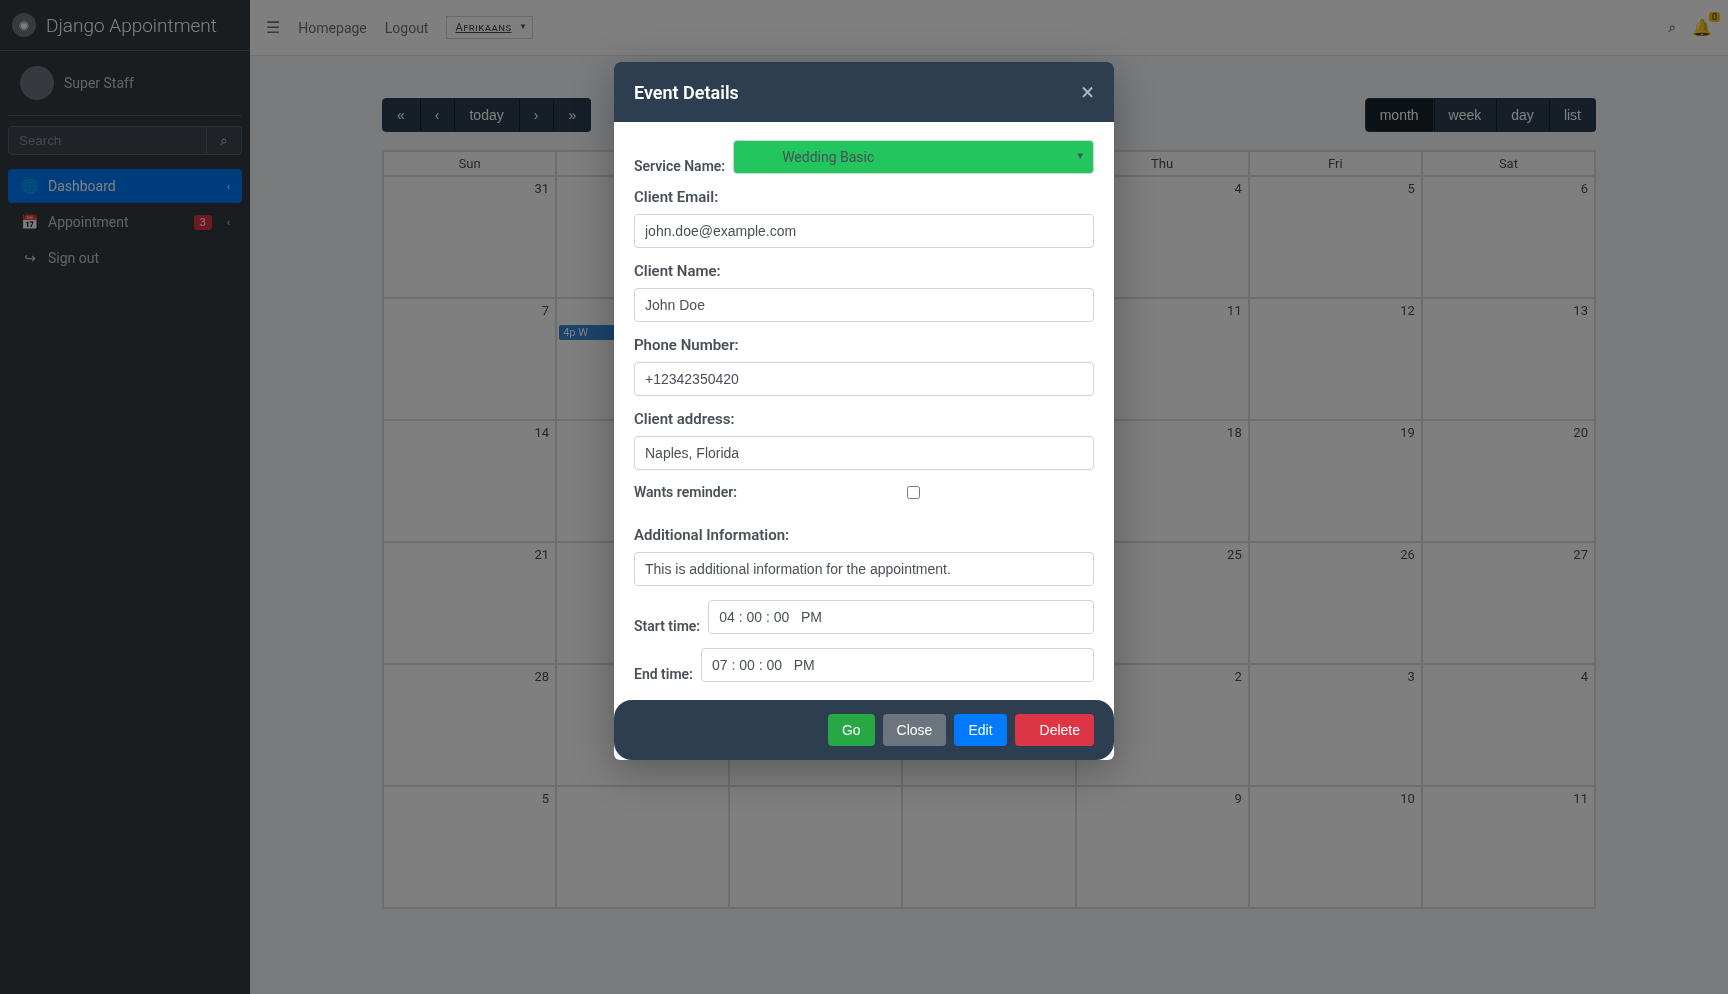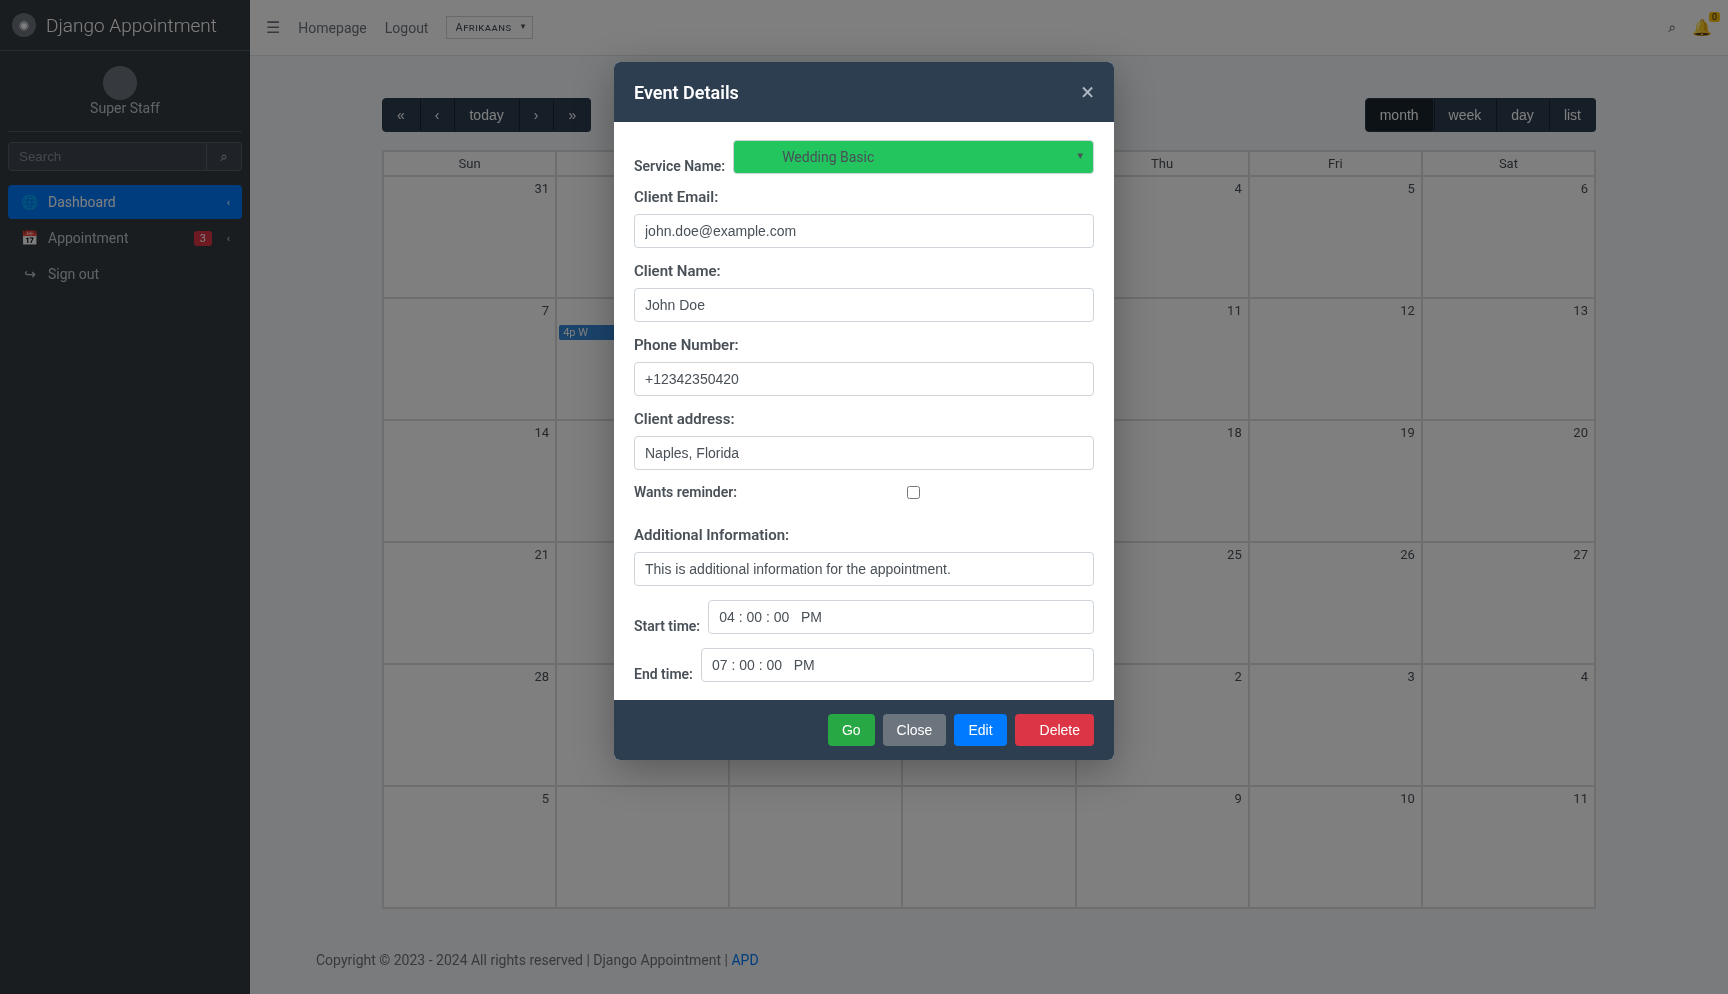--- a/index.html
+++ b/index.html
@@ -41,21 +41,20 @@
       margin-right: 10px;
       display: flex; align-items: center; justify-content: center;
       font-size: 12px;
     }
     .user-panel {
       display: flex;
       align-items: center;
       padding: 15px 12px;
       border-bottom: 1px solid #4f5962;
       margin: 0 8px;
-      flex-direction: column;
     }
     .user-panel .avatar {
       width: 34px; height: 34px;
       border-radius: 50%;
       background: #6c757d;
       margin-right: 10px;
     }
     .sidebar-search {
       padding: 10px 8px 8px 8px;
       display: flex;
@@ -132,20 +131,21 @@
     .hamburger { cursor: pointer; font-size: 16px; color: #6c757d; }
     .lang-select {
       border: 1px solid #ced4da;
       padding: 4px 20px 4px 8px;
       font-size: 11px;
       font-variant: small-caps;
       letter-spacing: 0.5px;
       color: #495057;
       background: #fff;
       position: relative;
+      text-decoration: underline;
     }
     .lang-select::after {
       content: "▾";
       position: absolute;
       right: 6px; top: 4px;
       font-size: 9px;
     }
     .notif { position: relative; font-size: 16px; color: #6c757d; }
     .notif .count {
       position: absolute;
@@ -289,20 +289,21 @@
     .reminder-row { display: flex; align-items: center; margin-bottom: 26px; }
     .reminder-row label { font-weight: 600; }
     .reminder-row input[type=checkbox] { margin-left: 170px; }
 
     .modal-footer {
       background: #2c3e50;
       padding: 14px 20px;
       display: flex;
       justify-content: flex-end;
       gap: 8px;
+      border-radius: 18px;
     }
     .btn { padding: 8px 14px; border-radius: 4px; border: none; font-size: 14px; cursor: pointer; }
     .btn-success { background: #28a745; color: #fff; }
     .btn-secondary { background: #6c757d; color: #fff; }
     .btn-primary { background: #007bff; color: #fff; }
     .btn-danger { background: #dc3545; color: #fff; padding-left: 25px; }
   </style>
 </head>
 <body>
 
@@ -474,23 +475,20 @@
         </div>
         <div class="cal-cell">
           <span class="num">10</span>
         </div>
         <div class="cal-cell">
           <span class="num">11</span>
         </div>
       </div>
   </div>
 
-  <div class="footer">
-    <span>Copyright © 2023 - 2024 All rights reserved | Django Appointment | </span><a>APD</a>
-  </div>
 </main>
 
 <div class="backdrop"></div>
 <div class="modal">
   <div class="modal-header">
     <h5>Event Details</h5>
     <span class="close">×</span>
   </div>
   <div class="modal-body">
 

